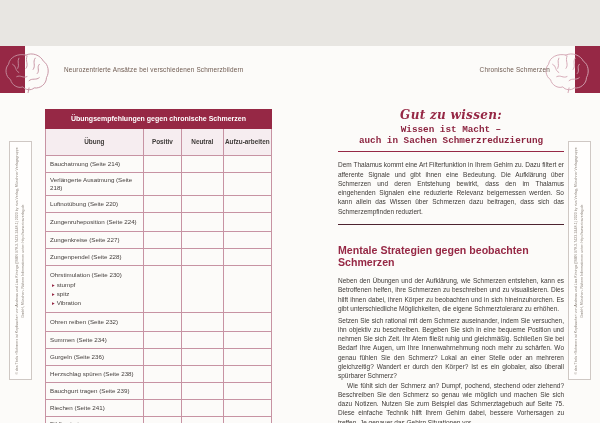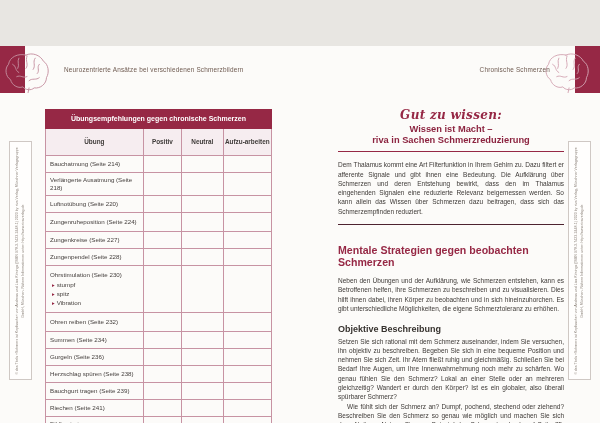--- a/index.html
+++ b/index.html
@@ -39,21 +39,21 @@
   .trow .c1,.trow .c2,.trow .c3{border-left:1px solid #c793a3;}
   .thead .c1,.thead .c2,.thead .c3{border-left:1px solid #c793a3;}
   .h1{min-height:16px;} .h2{min-height:22px;} .h4{min-height:46px;}
   .bline{display:flex;align-items:baseline;gap:2px;margin-top:1.5px;padding-left:2px;}
   .blt{color:#962845;font-size:5.4px;line-height:1;}
   
   .rcol{position:absolute;left:338px;top:62px;width:226px;}
   .kicker{font-family:"DejaVu Serif", serif;font-style:italic;font-weight:bold;
           font-size:12px;color:#962845;text-align:center;letter-spacing:.3px;}
   .ibox-title{margin-top:2px;font-size:9.3px;font-weight:bold;color:#8c2440;
-              text-align:center;line-height:1.2;}
+              text-align:center;line-height:1.2;font-family:Liberation Mono, monospace;}
   .rule{height:0;border-top:1.6px solid #962845;margin-top:5px;}
   .rule.dark{border-top-color:#4d2330;margin-top:8px;}
   .body-p{font-size:6.5px;line-height:1.43;text-align:justify;color:#3d3936;margin-top:8px;}
   .sect-head{margin-top:19px;font-size:10.6px;font-weight:bold;color:#962845;}
   .sub-head{margin-top:11px;font-size:9px;font-weight:bold;color:#37332f;}
   .body-p.tight{margin-top:2.5px;}
   .body-p.indent{margin-top:0;text-indent:9px;}
 </style>
 </head>
 <body>
@@ -248,30 +248,29 @@
         <div class="tcell c3"></div>
       </div>
 
     </div>
   </div>
 
   <div class="rcol">
     <div class="kicker">Gut zu wissen:</div>
     <div class="ibox-title">
       <div>Wissen ist Macht –</div>
-      <div>riva in Sachen Schmerzreduzierung</div>
+      <div>auch in Sachen Schmerzreduzierung</div>
     </div>
     <div class="rule"></div>
     <div class="body-p">Dem Thalamus kommt eine Art Filterfunktion in Ihrem Gehirn zu. Dazu filtert er afferente Signale und gibt ihnen eine Bedeutung. Die Aufklärung über Schmerzen und deren Entstehung bewirkt, dass den im Thalamus eingehenden Signalen eine reduzierte Relevanz beigemessen werden. So kann allein das Wissen über Schmerzen dazu beitragen, dass sich das Schmerzempfinden reduziert.</div>
     <div class="rule dark"></div>
 
     <div class="sect-head">Mentale Strategien gegen beobachten Schmerzen</div>
     <div class="body-p">Neben den Übungen und der Aufklärung, wie Schmerzen entstehen, kann es Betroffenen helfen, ihre Schmerzen zu beschreiben und zu visualisieren. Dies hilft ihnen dabei, ihren Körper zu beobachten und in sich hineinzuhorchen. Es gibt unterschiedliche Möglichkeiten, die eigene Schmerztoleranz zu erhöhen.</div>
 
-    <div class="sub-head">Objektive Beschreibung</div>
     <div class="body-p tight">Setzen Sie sich rational mit dem Schmerz auseinander, indem Sie versuchen, ihn objektiv zu beschreiben. Begeben Sie sich in eine bequeme Position und nehmen Sie sich Zeit. Ihr Atem fließt ruhig und gleichmäßig. Schließen Sie bei Bedarf Ihre Augen, um Ihre Innenwahrnehmung noch mehr zu schärfen. Wo genau fühlen Sie den Schmerz? Lokal an einer Stelle oder an mehreren gleichzeitig? Wandert er durch den Körper? Ist es ein globaler, also überall spürbarer Schmerz?</div>
     <div class="body-p indent">Wie fühlt sich der Schmerz an? Dumpf, pochend, stechend oder ziehend? Beschreiben Sie den Schmerz so genau wie möglich und machen Sie sich dazu Notizen. Nutzen Sie zum Beispiel das Schmerztagebuch auf Seite 75. Diese einfache Technik hilft Ihrem Gehirn dabei, bessere Vorhersagen zu treffen. Je genauer das Gehirn Situationen vor-</div>
   </div>
 
   <div class="pagenum left">102</div>
   <div class="pagenum right">103</div>
 
 </div>
 
 </body></html>

